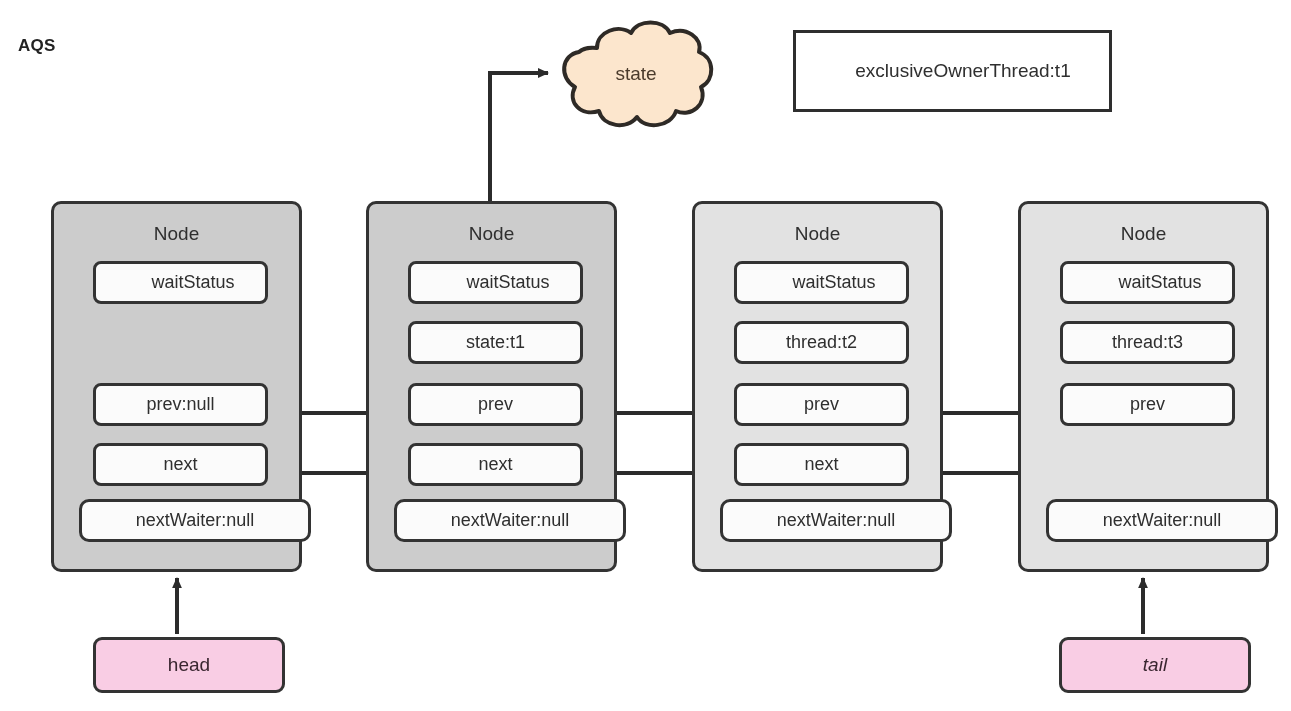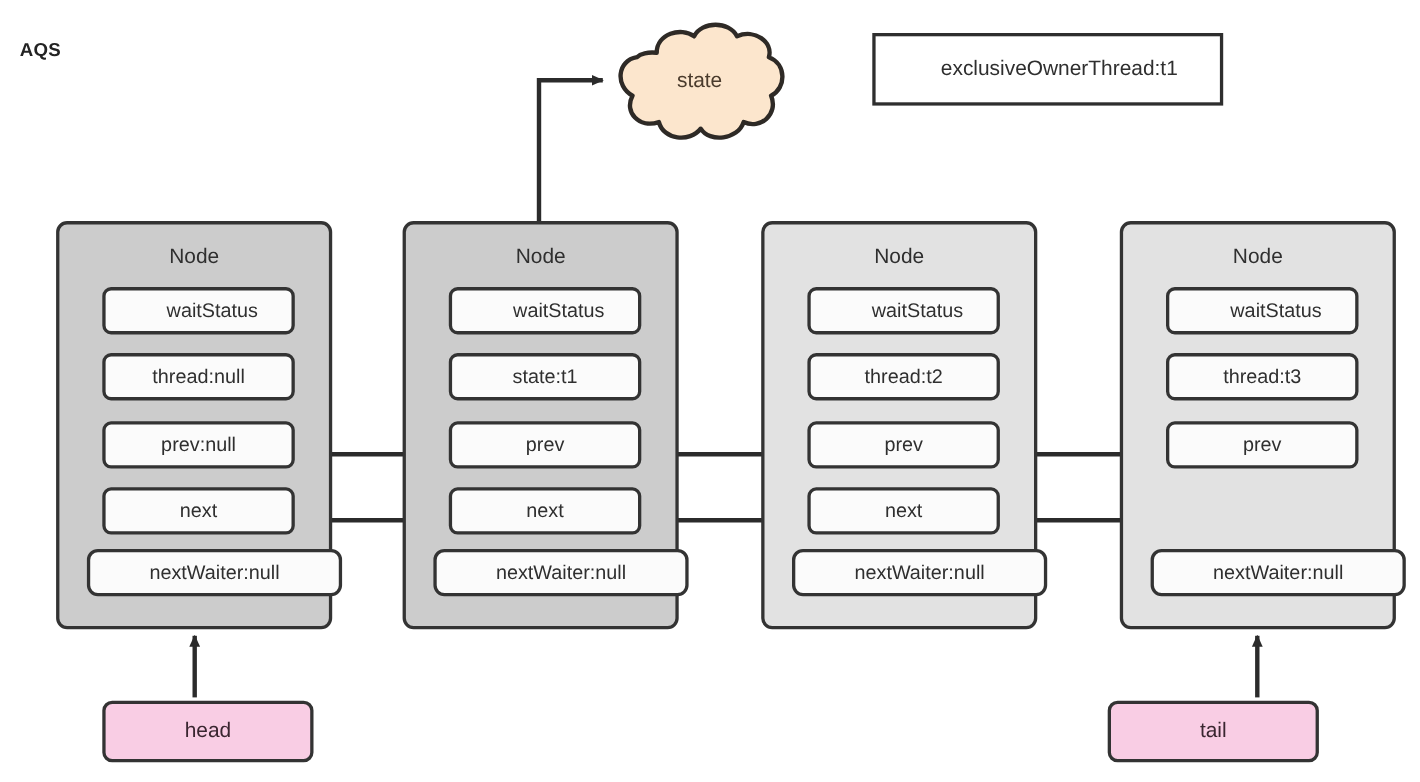--- a/index.html
+++ b/index.html
@@ -95,21 +95,21 @@
     color: #4a3b2c;
     pointer-events: none;
   }
 
   
   .owner-box {
     position: absolute;
     left: 793px;
     top: 30px;
     width: 319px;
-    height: 66px;
+    height: 82px;
     background: #ffffff;
     border: 3px solid #2e2e2e;
     box-sizing: border-box;
     display: flex;
     align-items: center;
     justify-content: center;
     font-size: 19px;
     color: #2f2f2f;
     padding-left: 21px;
   }
@@ -197,21 +197,20 @@
                C6,64 8,41 26,38 C29,35 36,33 44,34 Z" fill="#fce6cd" stroke="#2e2a26" stroke-width="4" stroke-linejoin="round"></path>
     </svg>
     <div class="cloud-label">state</div>
   </div>
 
   <div class="owner-box">exclusiveOwnerThread:t1</div>
 
   <div class="node" style="left:51px; top:201px; background:#cccccc;">
     <div class="node-title">Node</div>
     <div class="field f-waitstatus">waitStatus</div>
-    <div class="field f-thread">thread:null</div>
     <div class="field f-prev">prev:null</div>
     <div class="field f-next">next</div>
     <div class="field wide f-nextwaiter">nextWaiter:null</div>
   </div>
 
   <div class="node" style="left:366px; top:201px; background:#cccccc;">
     <div class="node-title">Node</div>
     <div class="field f-waitstatus">waitStatus</div>
     <div class="field f-thread">state:t1</div>
     <div class="field f-prev">prev</div>
@@ -231,15 +230,15 @@
   <div class="node" style="left:1018px; top:201px; background:#e2e2e2;">
     <div class="node-title">Node</div>
     <div class="field f-waitstatus">waitStatus</div>
     <div class="field f-thread">thread:t3</div>
     <div class="field f-prev">prev</div>
     <div class="field wide f-nextwaiter">nextWaiter:null</div>
   </div>
 
   <div class="ptr-box" style="left:93px; top:637px; background:#f9cde4;">head</div>
 
-  <div class="ptr-box" style="left:1007px; top:637px; background:#f9cde4;">tail</div>
+  <div class="ptr-box" style="left:1059px; top:637px; background:#f9cde4;font-style:italic;">tail</div>
 
 </div>
 
 </body></html>

